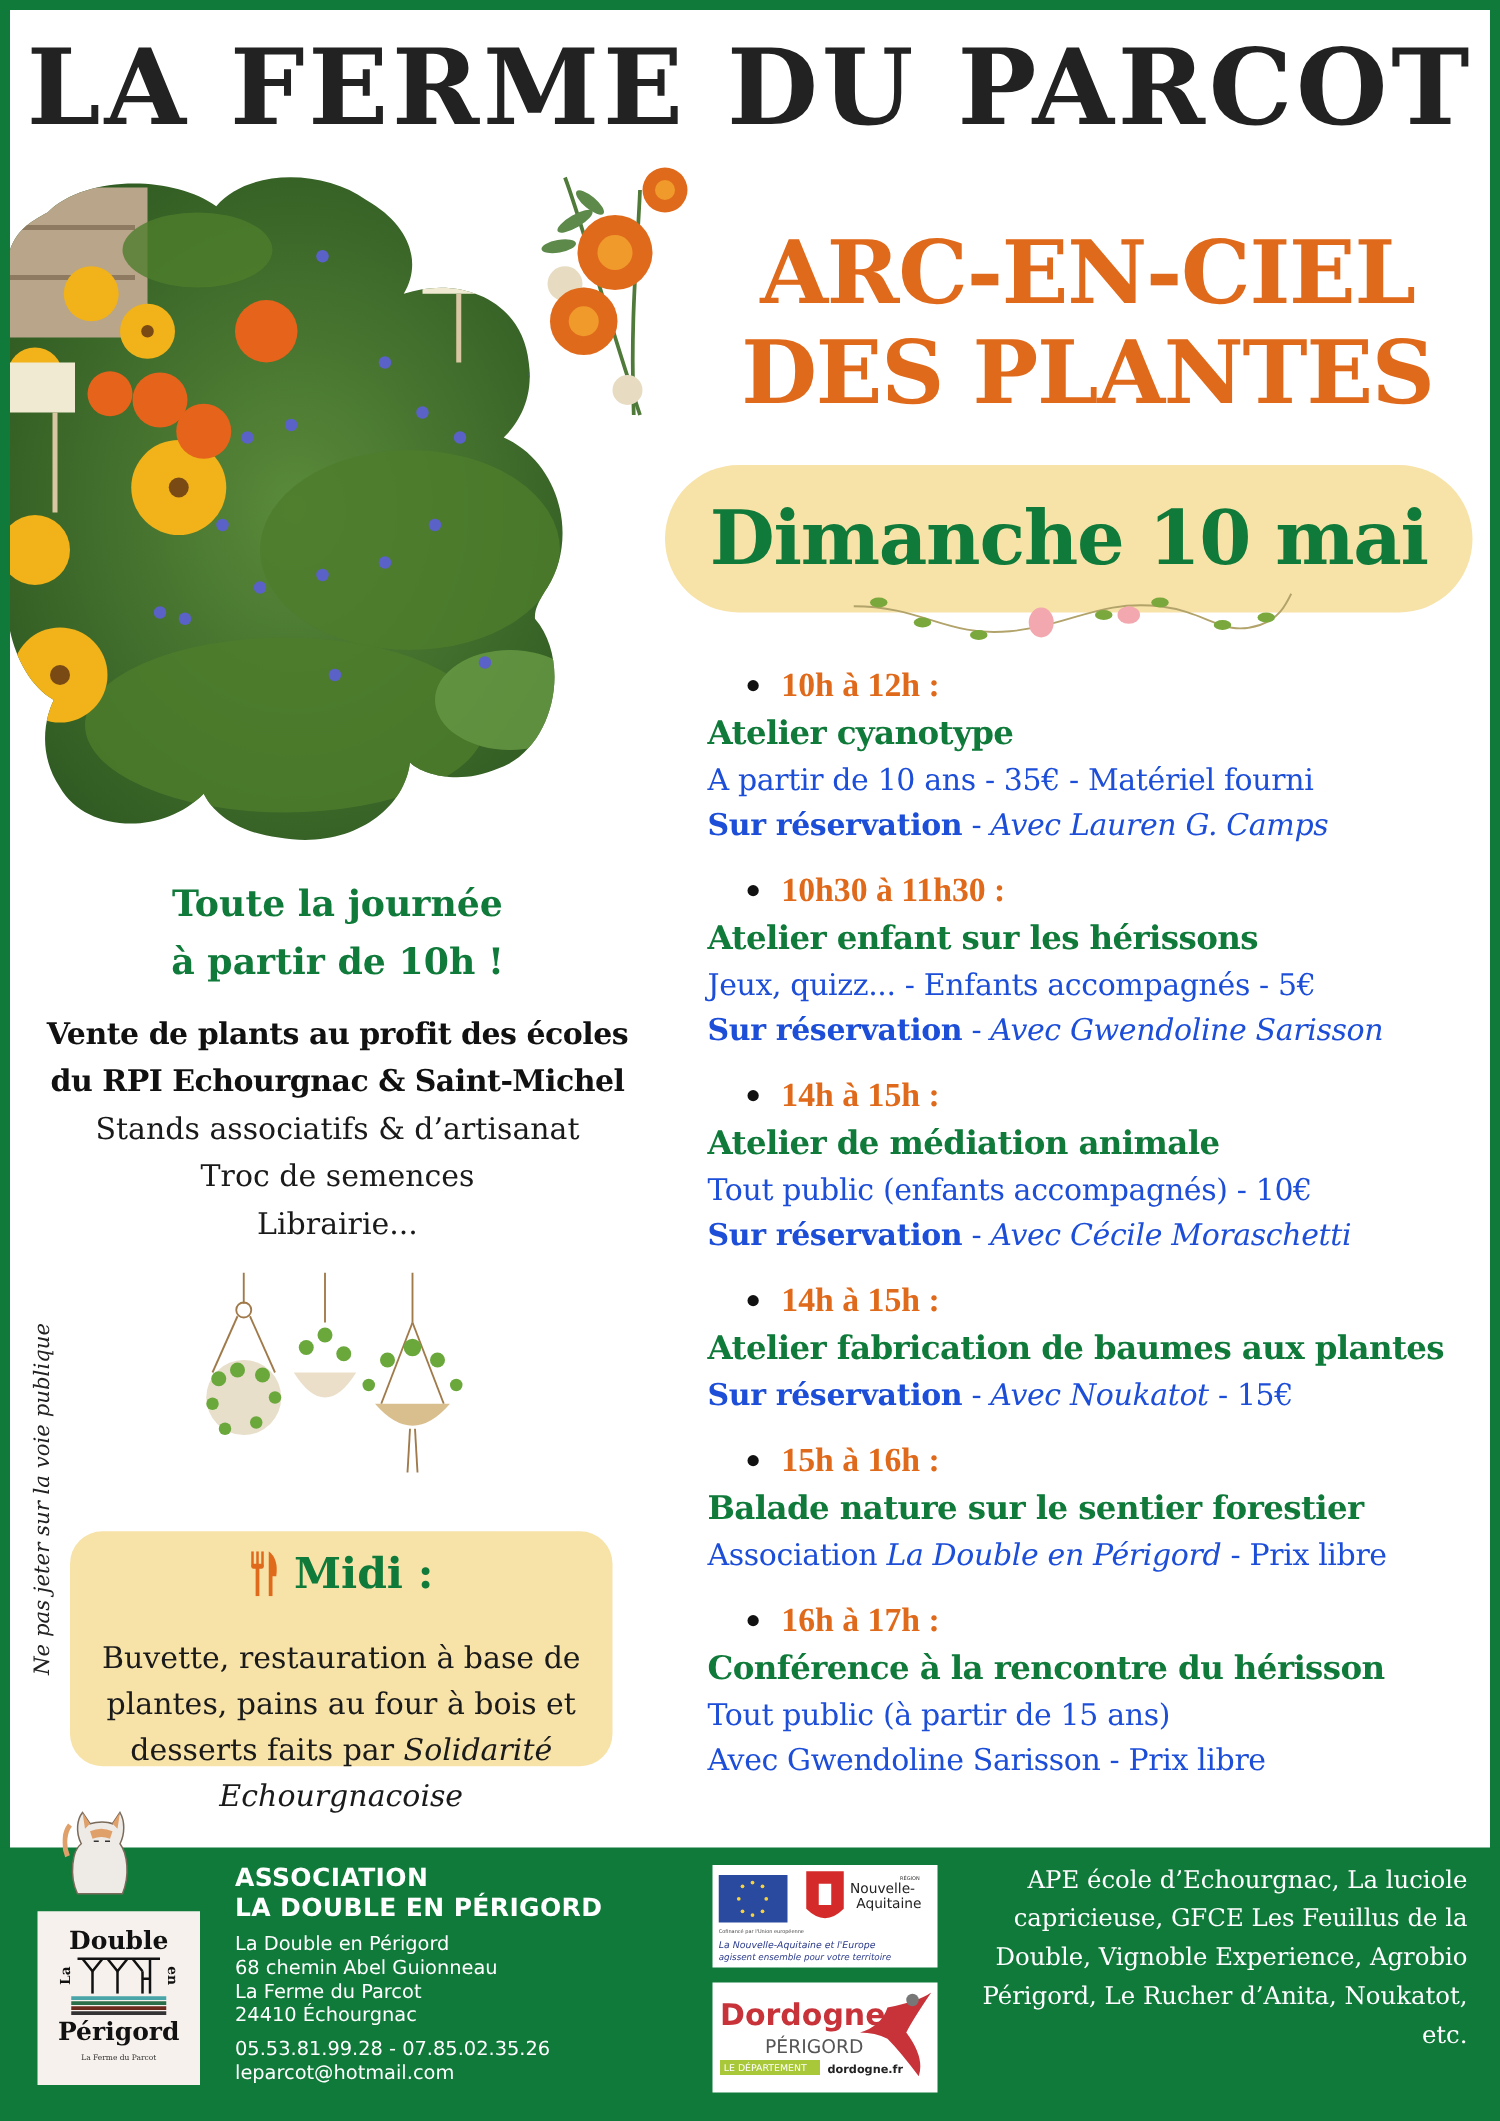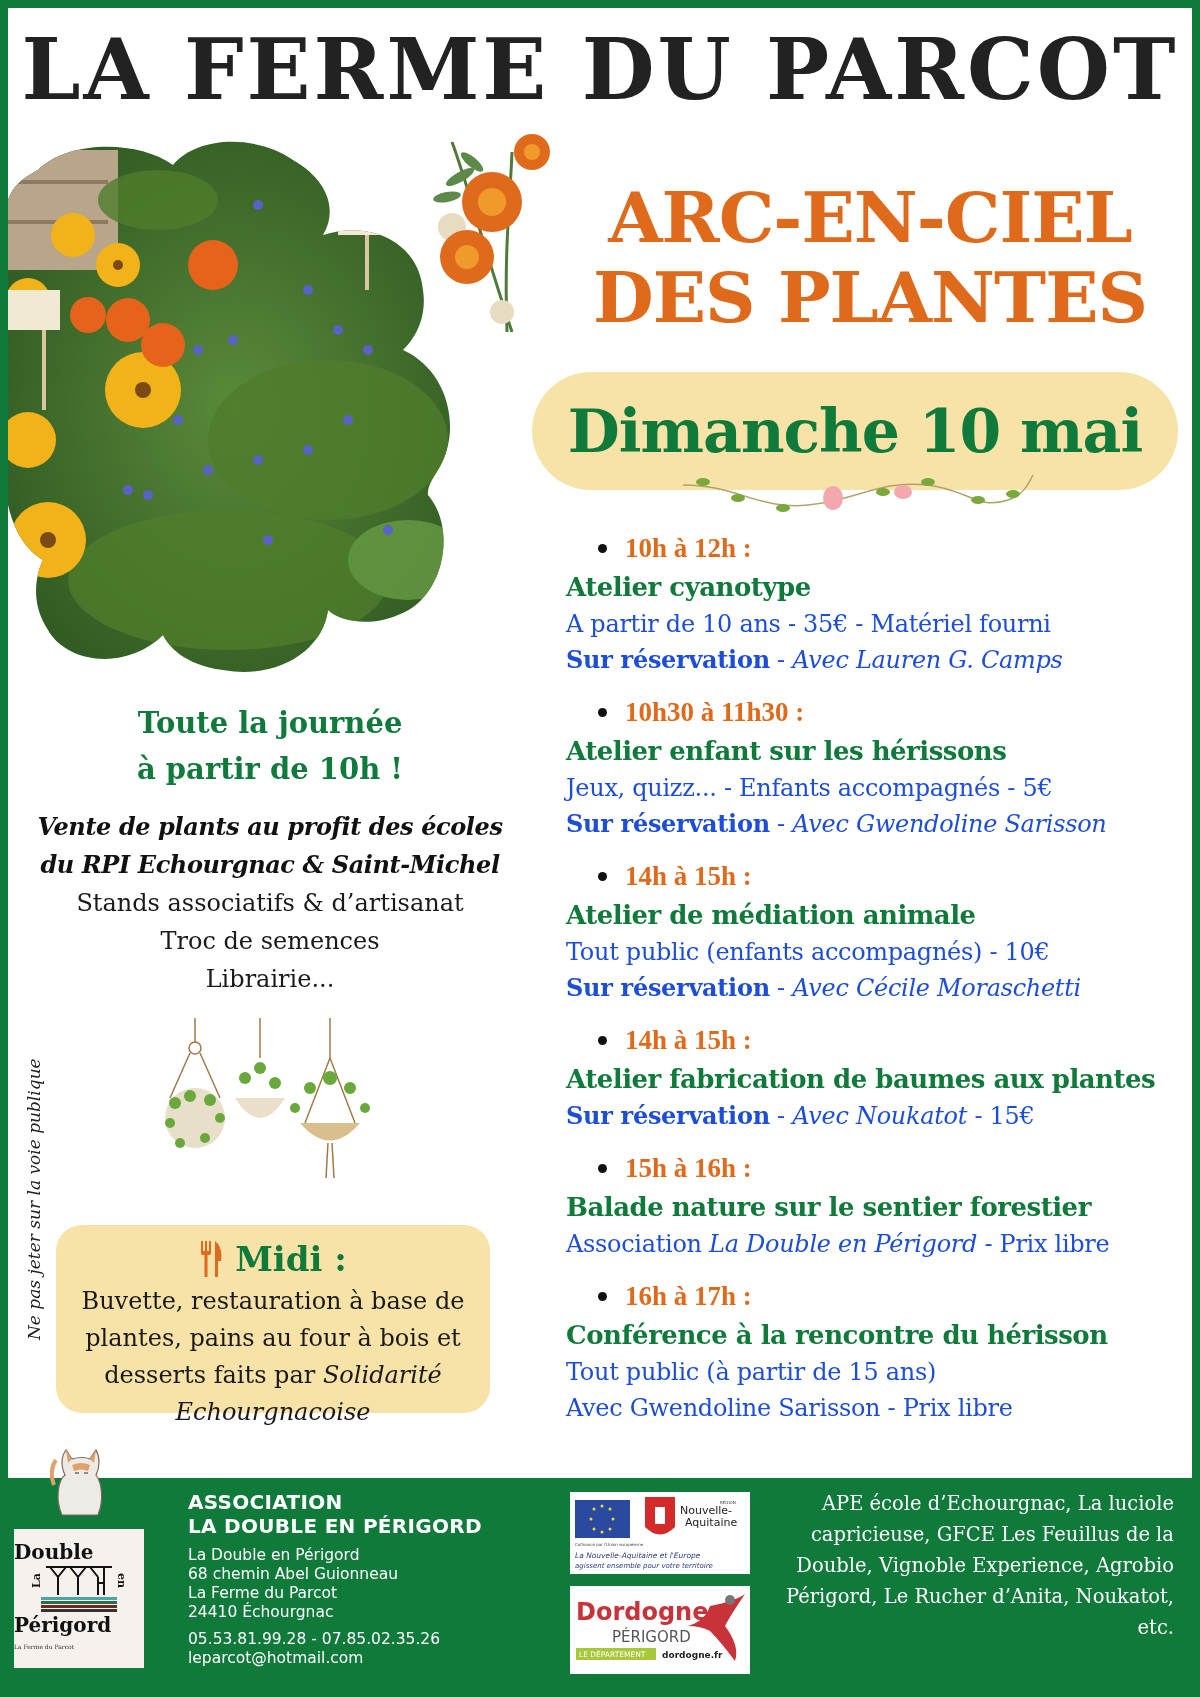--- a/index.html
+++ b/index.html
@@ -53,48 +53,48 @@
   .slot-line { font-size: 24px; line-height: 36px; color: #1d4ed8; white-space: nowrap; letter-spacing: -0.3px; }
   .slot-line b { font-weight: bold; }
   .slot-line i { font-style: italic; }
 
   
   .allday {
     position: absolute; left: 40px; top: 700px; width: 460px; text-align: center;
     font-weight: bold; color: #0f7a3a; font-size: 29px; line-height: 46px;
   }
   .features { position: absolute; left: 20px; top: 808px; width: 500px; text-align: center; }
-  .features .strong { font-weight: bold; font-size: 24px; line-height: 38px; color: #111; letter-spacing: -0.4px; white-space: nowrap; font-style: italic; }
+  .features .strong { font-weight: bold; font-size: 24px; line-height: 38px; color: #111; letter-spacing: -0.4px; white-space: nowrap; }
   .features .plain { font-size: 24px; line-height: 38px; color: #1a1a1a; }
 
   .hanging-plants { position: absolute; left: 160px; top: 1018px; width: 245px; height: 165px; }
 
   .vertical-note {
     position: absolute; left: 24px; top: 1340px; transform-origin: left top; transform: rotate(-90deg);
     font-style: italic; font-size: 17px; color: #222; white-space: nowrap; width: 300px;
   }
 
   .midi-box {
     position: absolute; left: 56px; top: 1225px; width: 434px; height: 188px;
     background: #f7e2a8; border-radius: 26px; text-align: center; padding-top: 10px;
   }
   .midi-head { display: flex; align-items: center; justify-content: center; height: 48px; }
   .midi-head .cutlery { width: 24px; height: 36px; margin-right: 12px; }
   .midi-head span { font-weight: bold; color: #0f7a3a; font-size: 34px; }
-  .midi-text { font-size: 24px; line-height: 37px; color: #1a1a1a; padding: 0 5px; }
+  .midi-text { font-size: 24px; line-height: 37px; color: #1a1a1a; padding: 0 5px; margin-top: 25px; }
   .midi-text i { font-style: italic; }
 
   
   .footer {
     position: absolute; left: 0; top: 1478px; width: 1200px; height: 219px; background: #0f7a3a;
   }
   .cat { position: absolute; left: 50px; top: 1445px; width: 62px; height: 78px; }
   .logo-card {
-    position: absolute; left: 14px; top: 1529px; width: 130px; height: 139px; background: #f6f1ec;
-    text-align: left; padding-top: 12px;
+    position: absolute; left: 30px; top: 1529px; width: 130px; height: 139px; background: #f6f1ec;
+    text-align: center; padding-top: 12px;
   }
   .logo-card .lc-top { font-family: "DejaVu Serif", serif; font-weight: bold; font-size: 20px; color: #111; line-height: 22px; }
   .logo-card .lc-mid { display: flex; align-items: center; justify-content: center; height: 34px; position: relative; }
   .logo-card .lc-side { font-size: 11px; font-weight: bold; color: #111; }
   .logo-card .lc-side.left { transform: rotate(-90deg); }
   .logo-card .lc-side.right { transform: rotate(90deg); }
   .logo-card .lc-bars { width: 76px; margin: 0 auto; }
   .logo-card .lc-bars div { height: 3px; margin-bottom: 1px; }
   .logo-card .lc-bottom { font-family: "DejaVu Serif", serif; font-weight: bold; font-size: 20px; color: #111; line-height: 24px; }
   .logo-card .lc-sub { font-size: 6px; color: #333; margin-top: 6px; }

